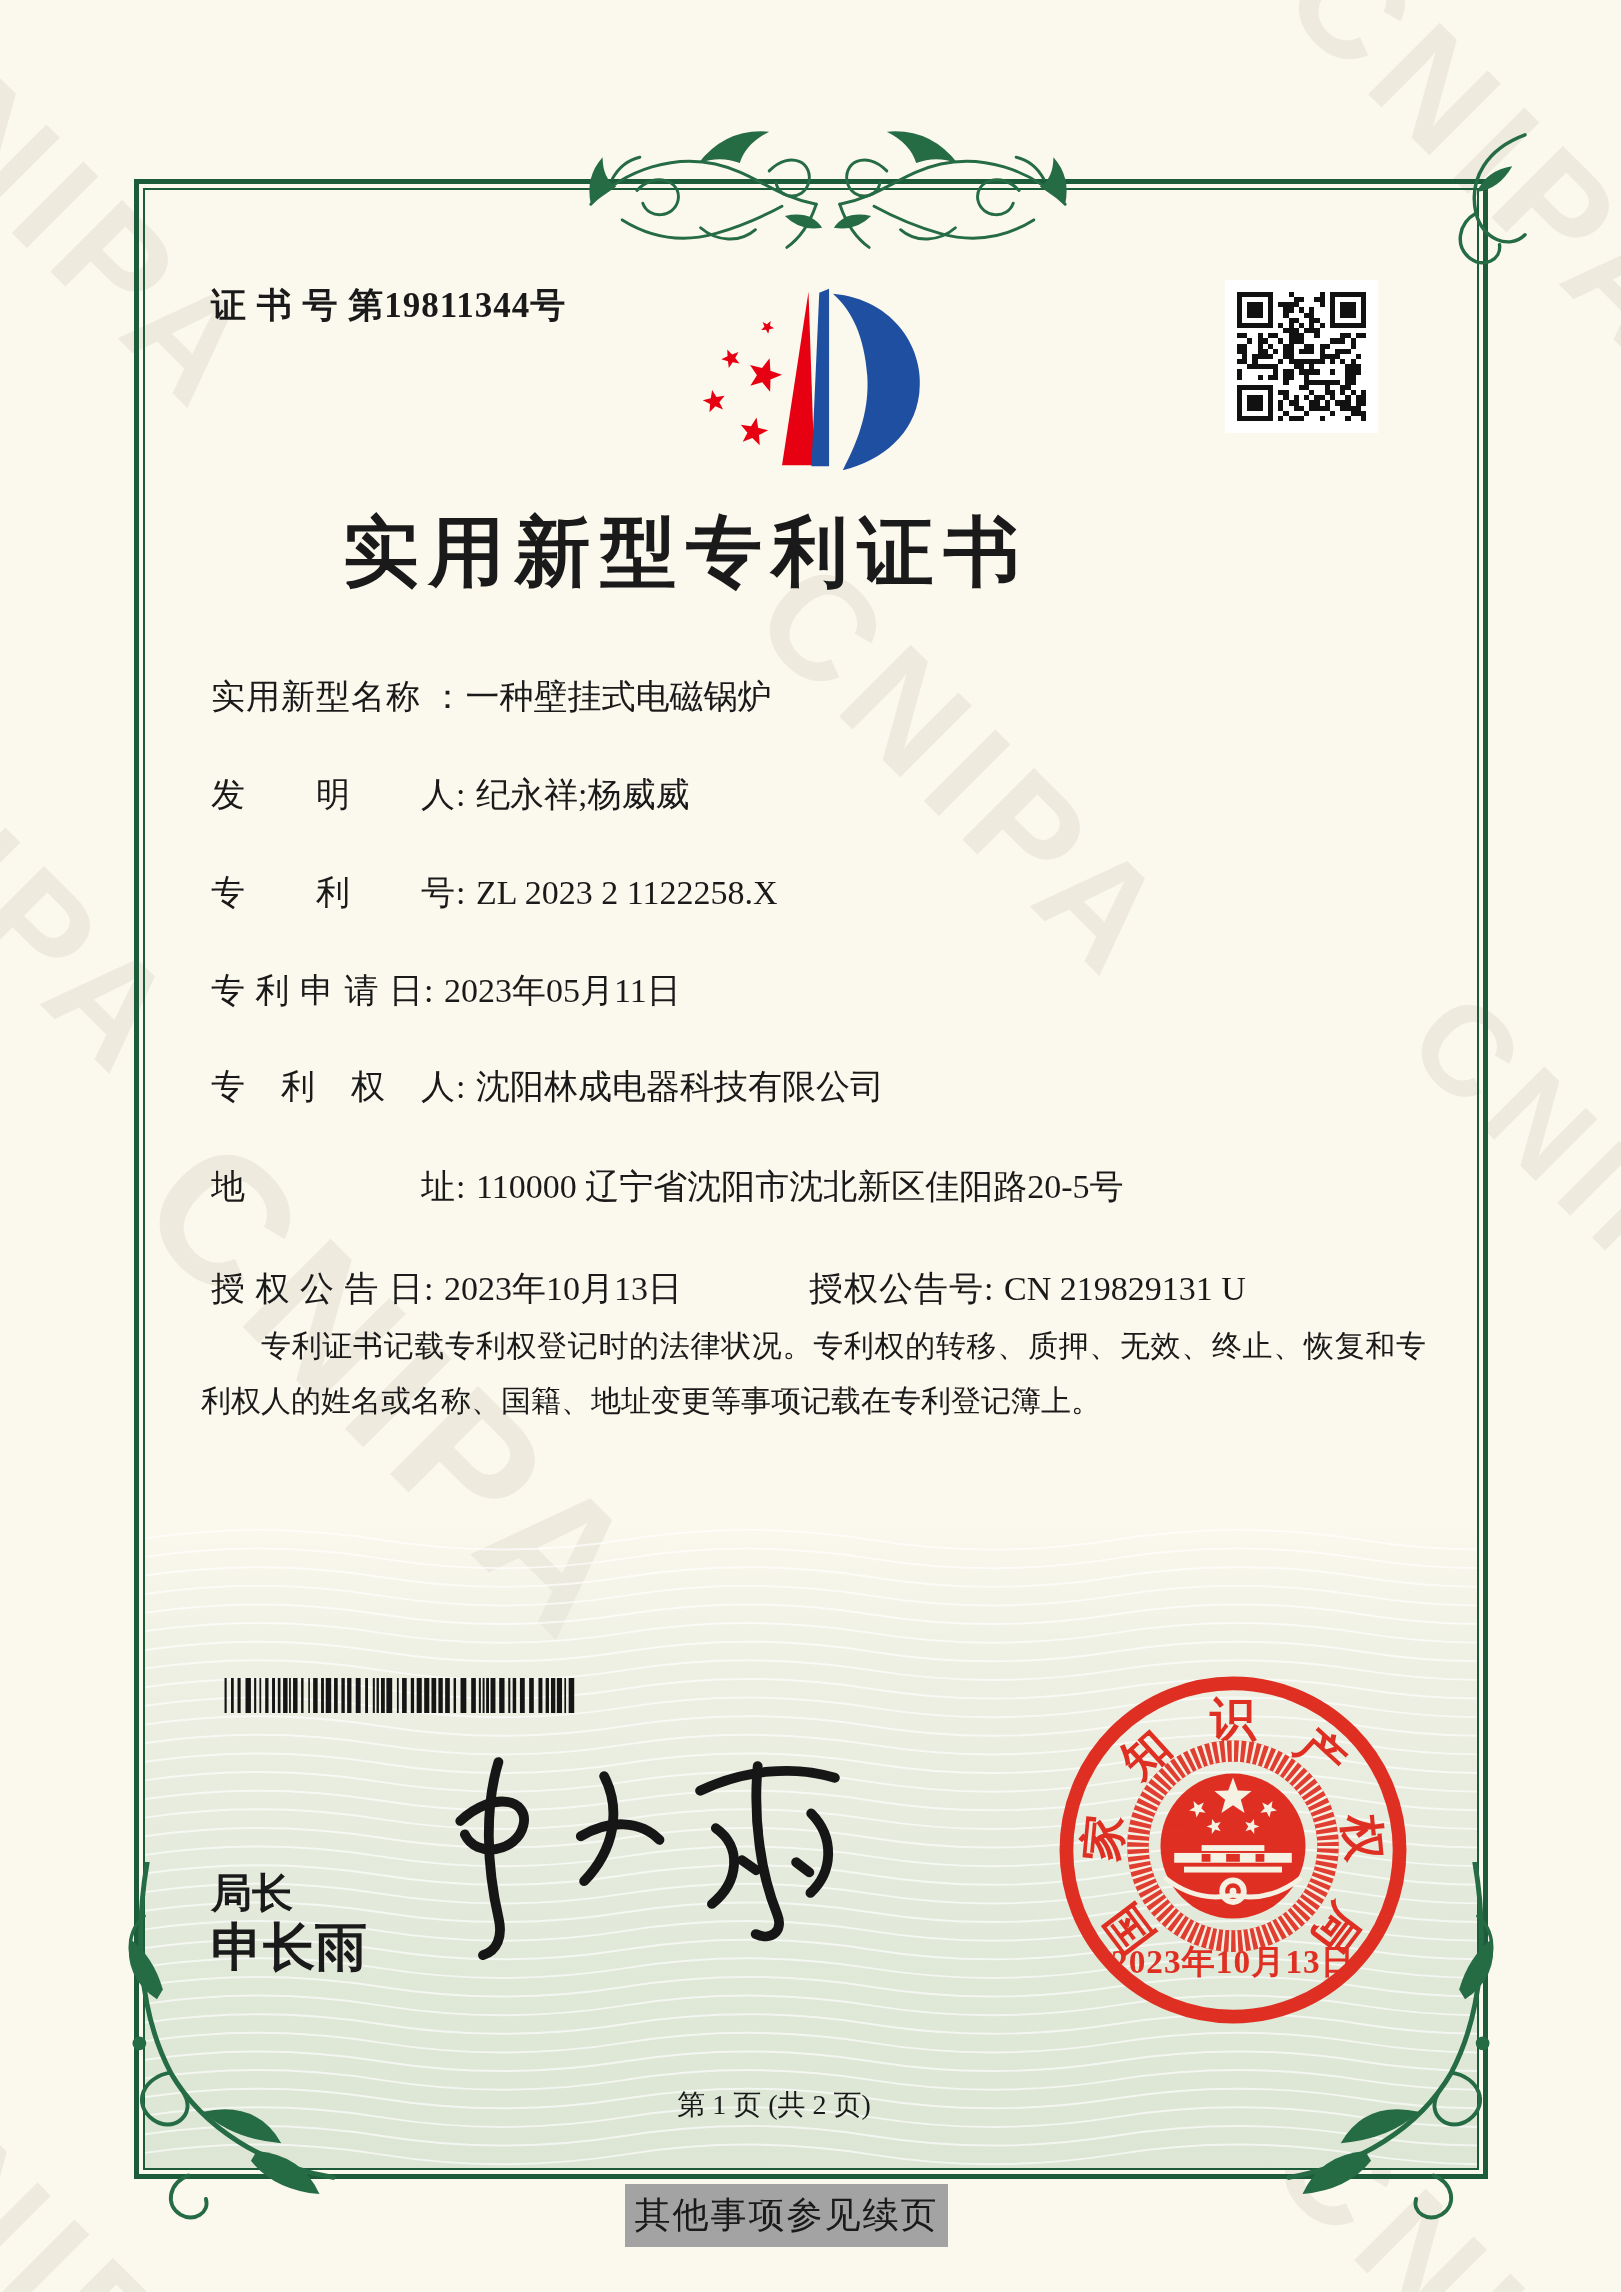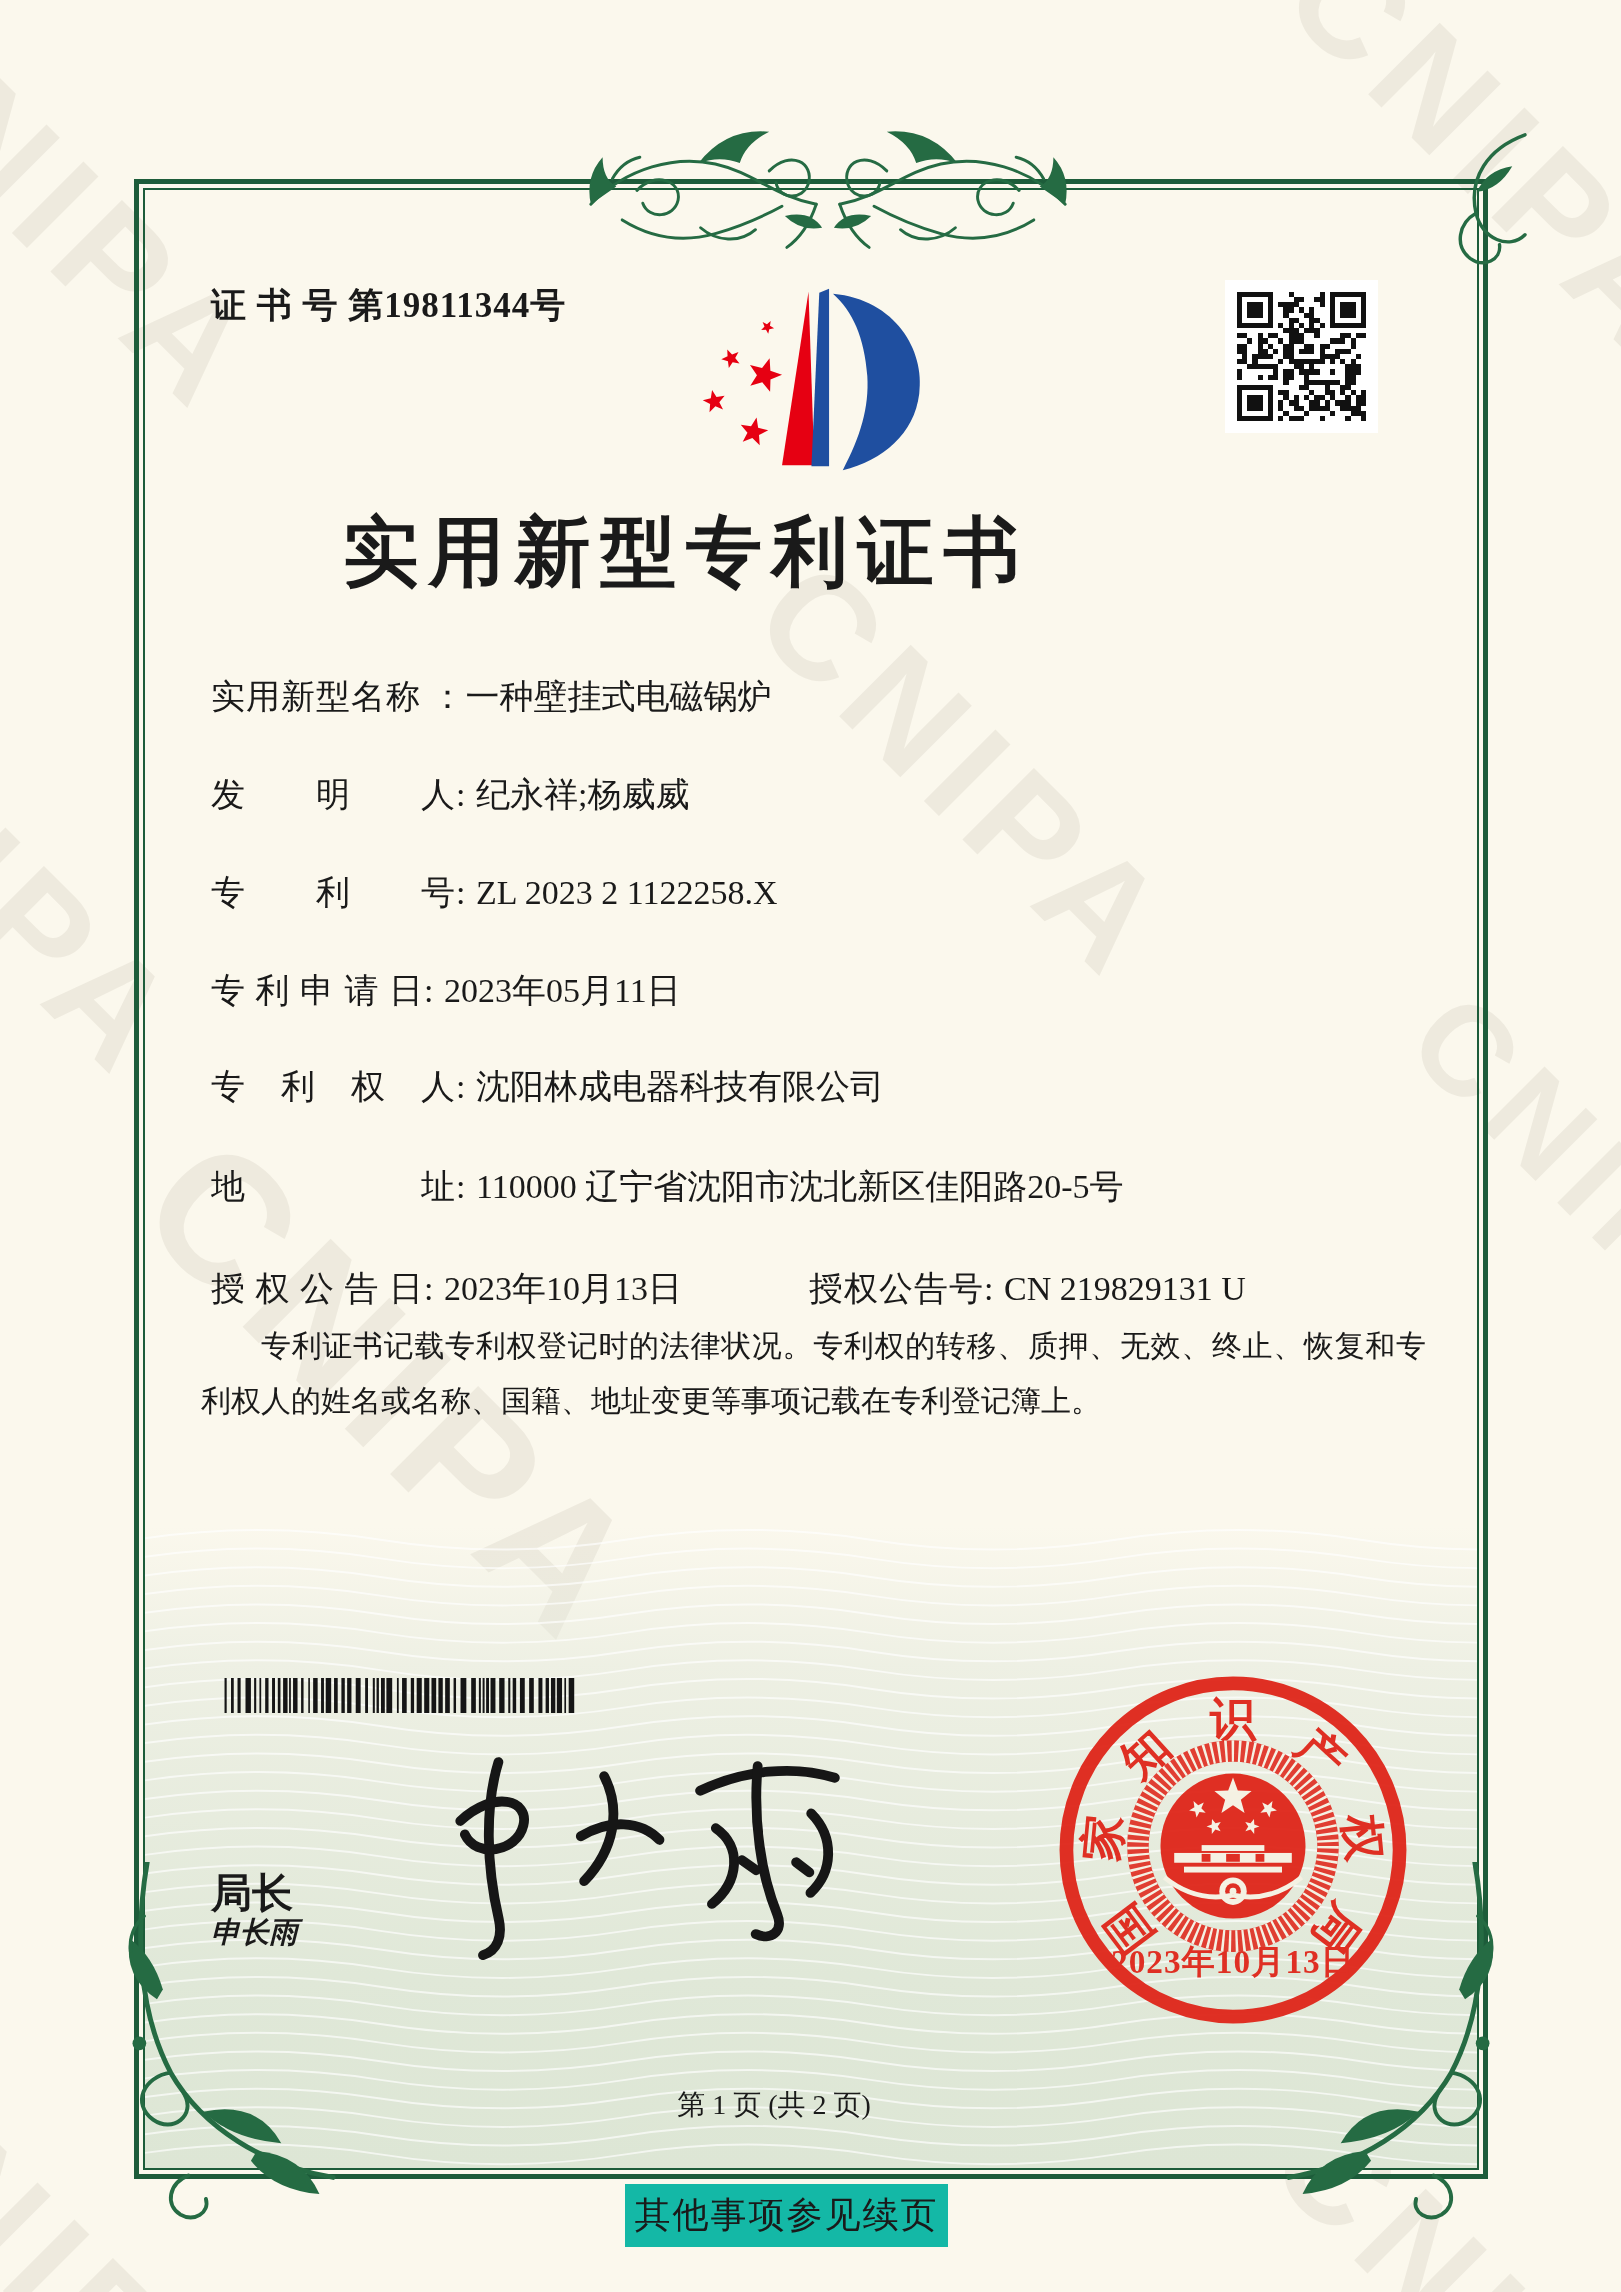--- a/index.html
+++ b/index.html
@@ -45,31 +45,31 @@
   .field-label{letter-spacing:1px;}
   #grant-no{left:809px;top:1266px;font-size:34px;white-space:nowrap;z-index:4;}
   #legal{
     left:201px;top:1318px;width:1225px;font-size:30px;line-height:55px;
     text-align:justify;z-index:4;
   }
   #legal p{margin:0 0 5.9px 0;text-indent:2em;}
   #barcode{left:221px;top:1678px;width:359px;height:35px;z-index:4;}
   #director-title{left:211px;top:1835px;font-size:41px;font-weight:bold;
     font-family:"Liberation Sans","DejaVu Sans",sans-serif;z-index:4;margin-top:31px;}
-  #director-name{left:211px;top:1913px;font-size:29px;font-weight:bold;
-    font-family:"Liberation Sans","DejaVu Sans",sans-serif;z-index:4;font-style:italic;}
+  #director-name{left:211px;top:1913px;font-size:52px;font-weight:bold;
+    font-family:"Liberation Sans","DejaVu Sans",sans-serif;z-index:4;}
   #signature{left:417px;top:1737px;z-index:4;}
   #seal{left:1037px;top:1654px;z-index:5;opacity:.94;}
   #page-footer{left:134px;top:2086px;width:1280px;text-align:center;font-size:28px;z-index:4;}
   #qr-box{left:1225px;top:280px;width:153px;height:153px;background:#ffffff;z-index:4;}
   #qr-box svg{position:absolute;left:11.8px;top:11.8px;}
   #logo{left:686px;top:280px;z-index:4;}
   #continuation{
     left:625px;top:2184px;width:323px;height:63px;line-height:63px;
-    background:#14b8a6;text-align:center;font-size:36px;letter-spacing:2px;z-index:4;
+    background:#a3a3a3;text-align:center;font-size:36px;letter-spacing:2px;z-index:4;
   }
   .flourish{position:absolute;z-index:3;pointer-events:none;}
 </style>
 </head>
 <body>
 
 <div id="watermarks">
     <div class="watermark" style="left: -69px; top: -39px; font-size: 147px;">CNIPA</div>
     <div class="watermark" style="left: 1372px; top: -93px; font-size: 147px;">CNIPA</div>
     <div class="watermark" style="left: 843px; top: 529px; font-size: 147px;">CNIPA</div>

